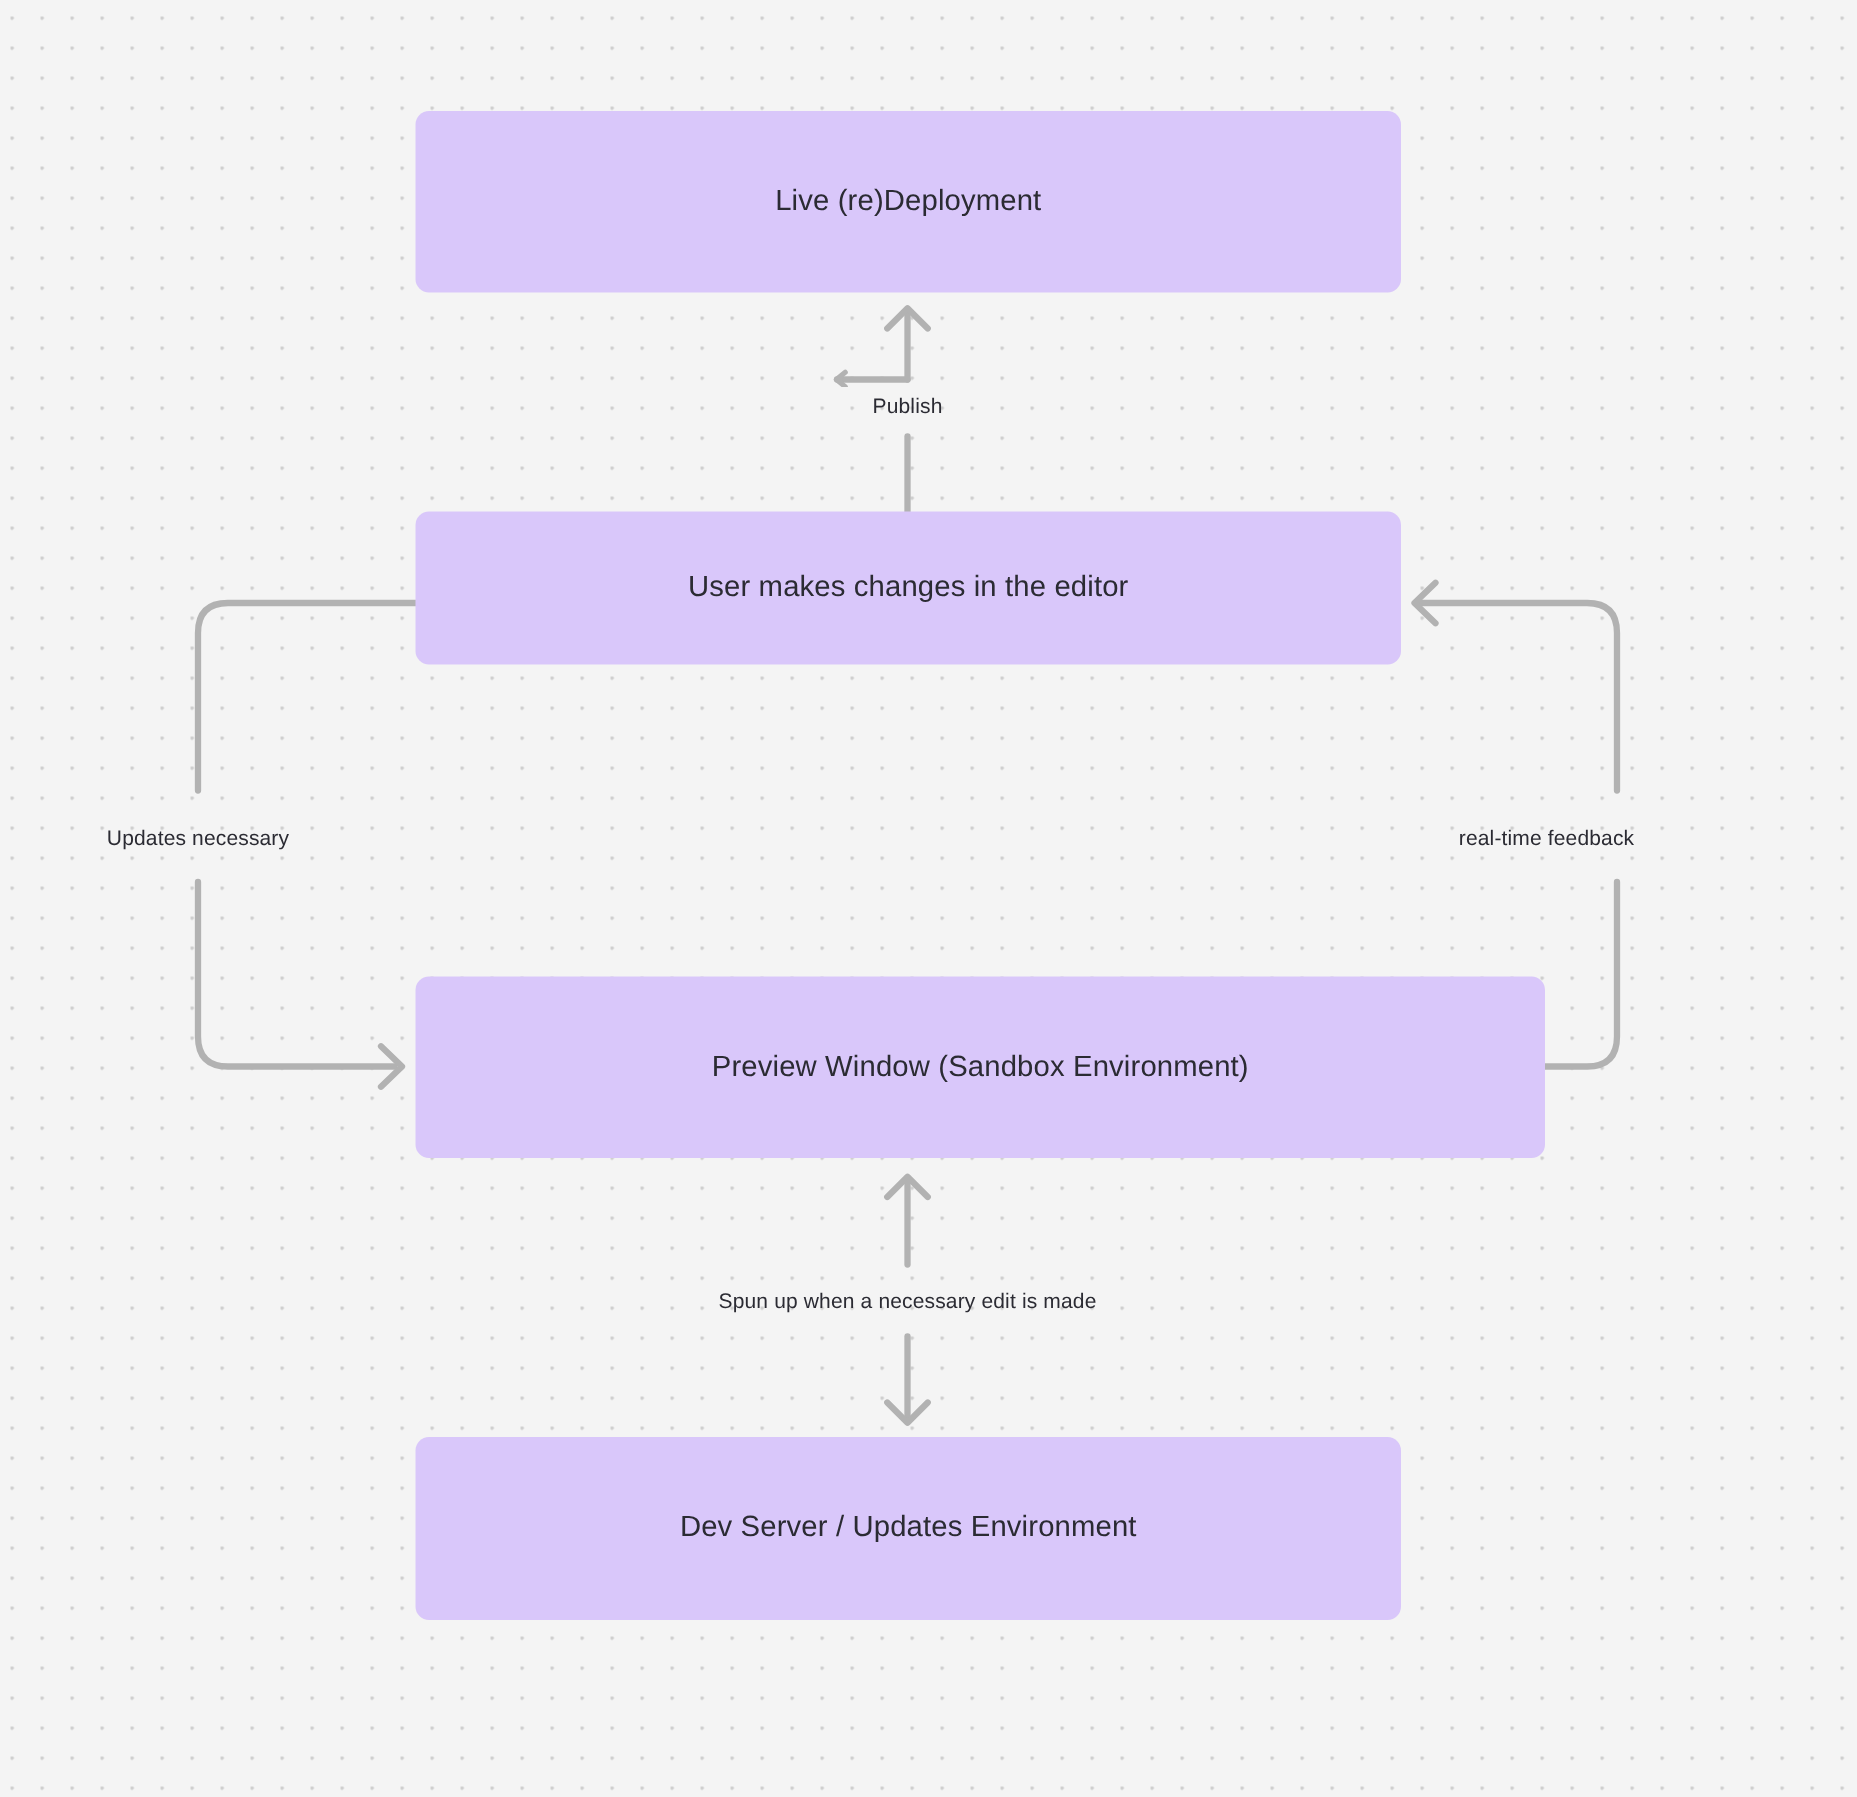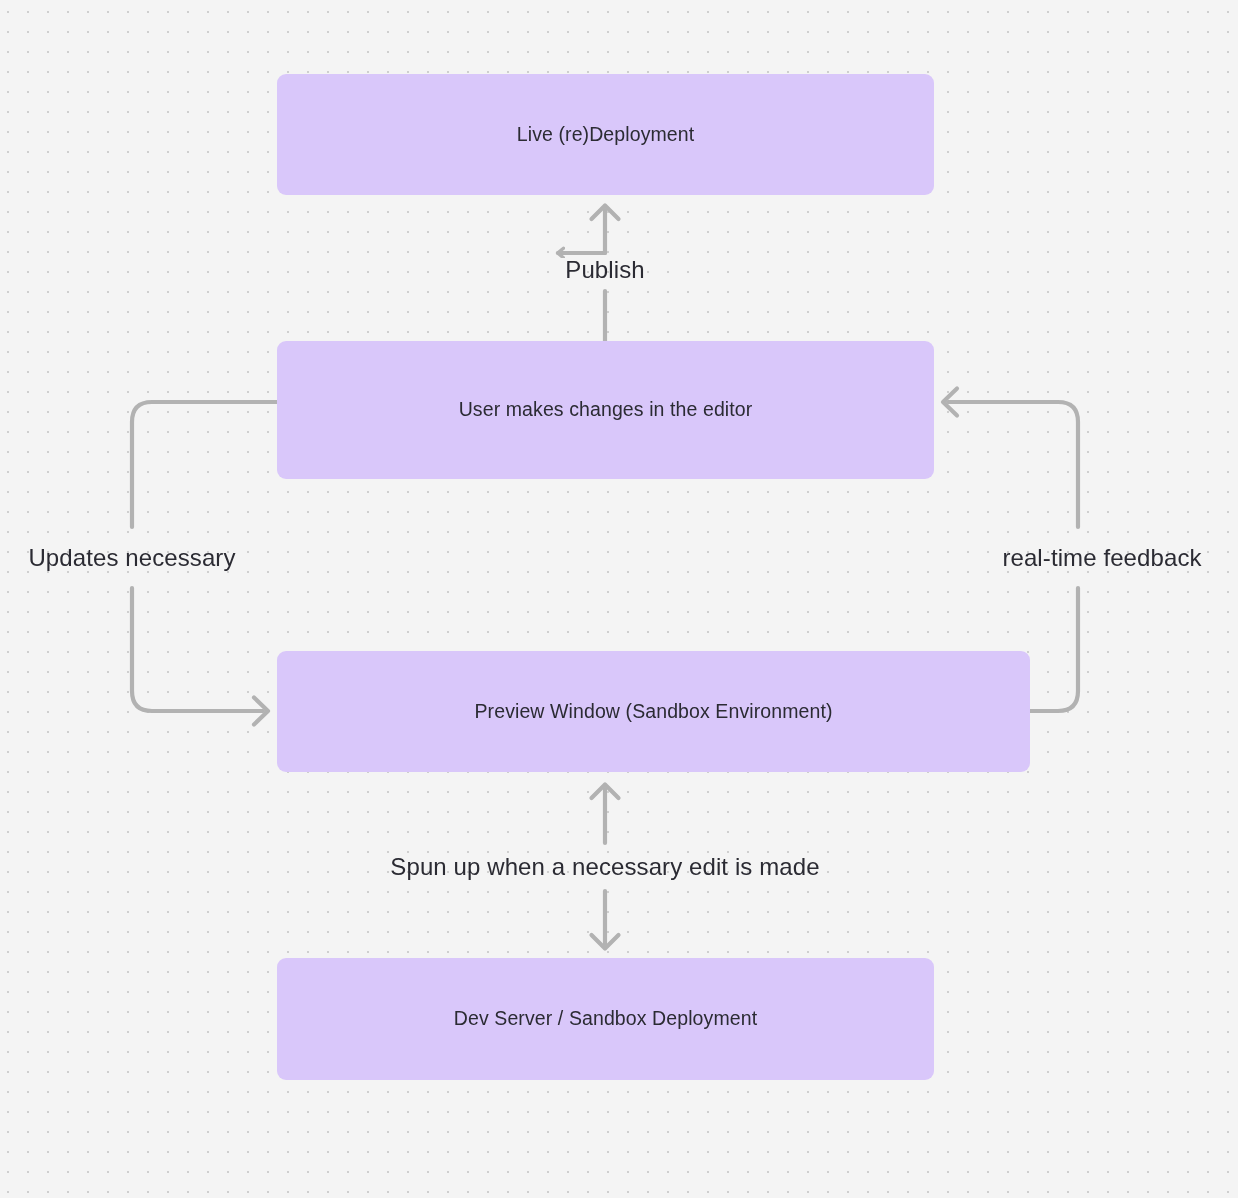--- a/index.html
+++ b/index.html
@@ -46,30 +46,30 @@
     font-family: "Liberation Sans", sans-serif;
     font-size: 19.5px;
     line-height: 1.3;
     color: #2b2b33;
     letter-spacing: 0.1px;
     white-space: nowrap;
   }
   .edge-label {
     position: absolute;
     font-family: "Liberation Sans", sans-serif;
-    font-size: 24px;
+    font-size: 14px;
     color: #2b2b33;
     letter-spacing: 0.1px;
     white-space: nowrap;
     transform: translate(-50%, -50%);
     background: transparent;
     padding: 0 4px;
   }
   #node-live-deployment { left: 277px; top: 74px;  width: 657px; height: 121px; }
-  #node-user-changes    { left: 277px; top: 341px; width: 657px; height: 138px; }
+  #node-user-changes    { left: 277px; top: 341px; width: 657px; height: 102px; }
   #node-preview-window  { left: 277px; top: 651px; width: 753px; height: 121px; }
   #node-dev-server      { left: 277px; top: 958px; width: 657px; height: 122px; }
 </style>
 </head>
 <body>
 
 <div id="canvas">
 
   <svg class="edges-layer" width="1238" height="1198" viewBox="0 0 1238 1198" xmlns="http://www.w3.org/2000/svg">
     <defs>
@@ -114,24 +114,24 @@
 
   <div class="node" id="node-user-changes">
     <span class="node-label">User makes changes in the editor</span>
   </div>
 
   <div class="node" id="node-preview-window">
     <span class="node-label">Preview Window (Sandbox Environment)</span>
   </div>
 
   <div class="node" id="node-dev-server">
-    <span class="node-label">Dev Server / Sandbox Deployment</span>
+    <span class="node-label">Dev Server / Updates Environment</span>
   </div>
 
   <div class="edge-label" style="left:605px; top:270px;">Publish</div>
 
   <div class="edge-label" style="left:132px; top:558px;">Updates necessary</div>
 
-  <div class="edge-label" style="left:1102px; top:558px;">real-time feedback</div>
+  <div class="edge-label" style="left:1031px; top:558px;">real-time feedback</div>
 
   <div class="edge-label" style="left:605px; top:867px;">Spun up when a necessary edit is made</div>
 
 </div>
 
 </body></html>

